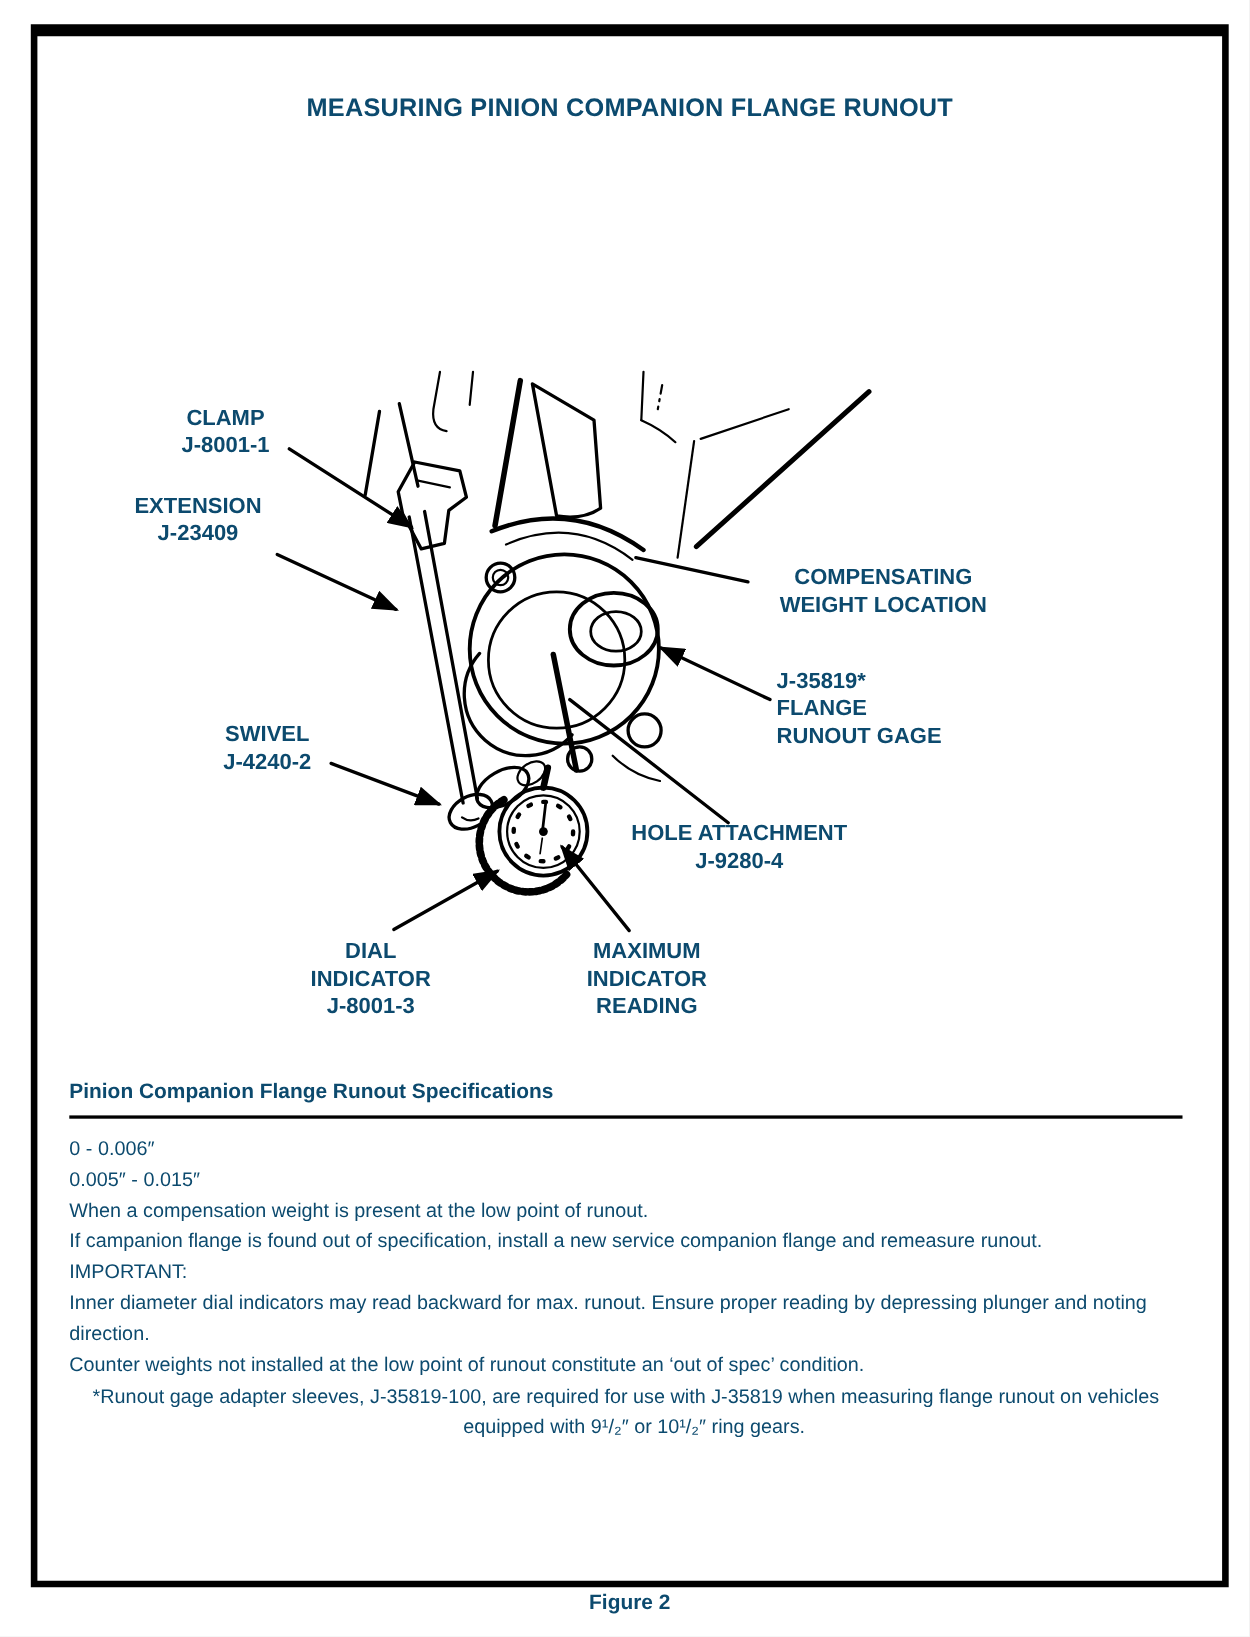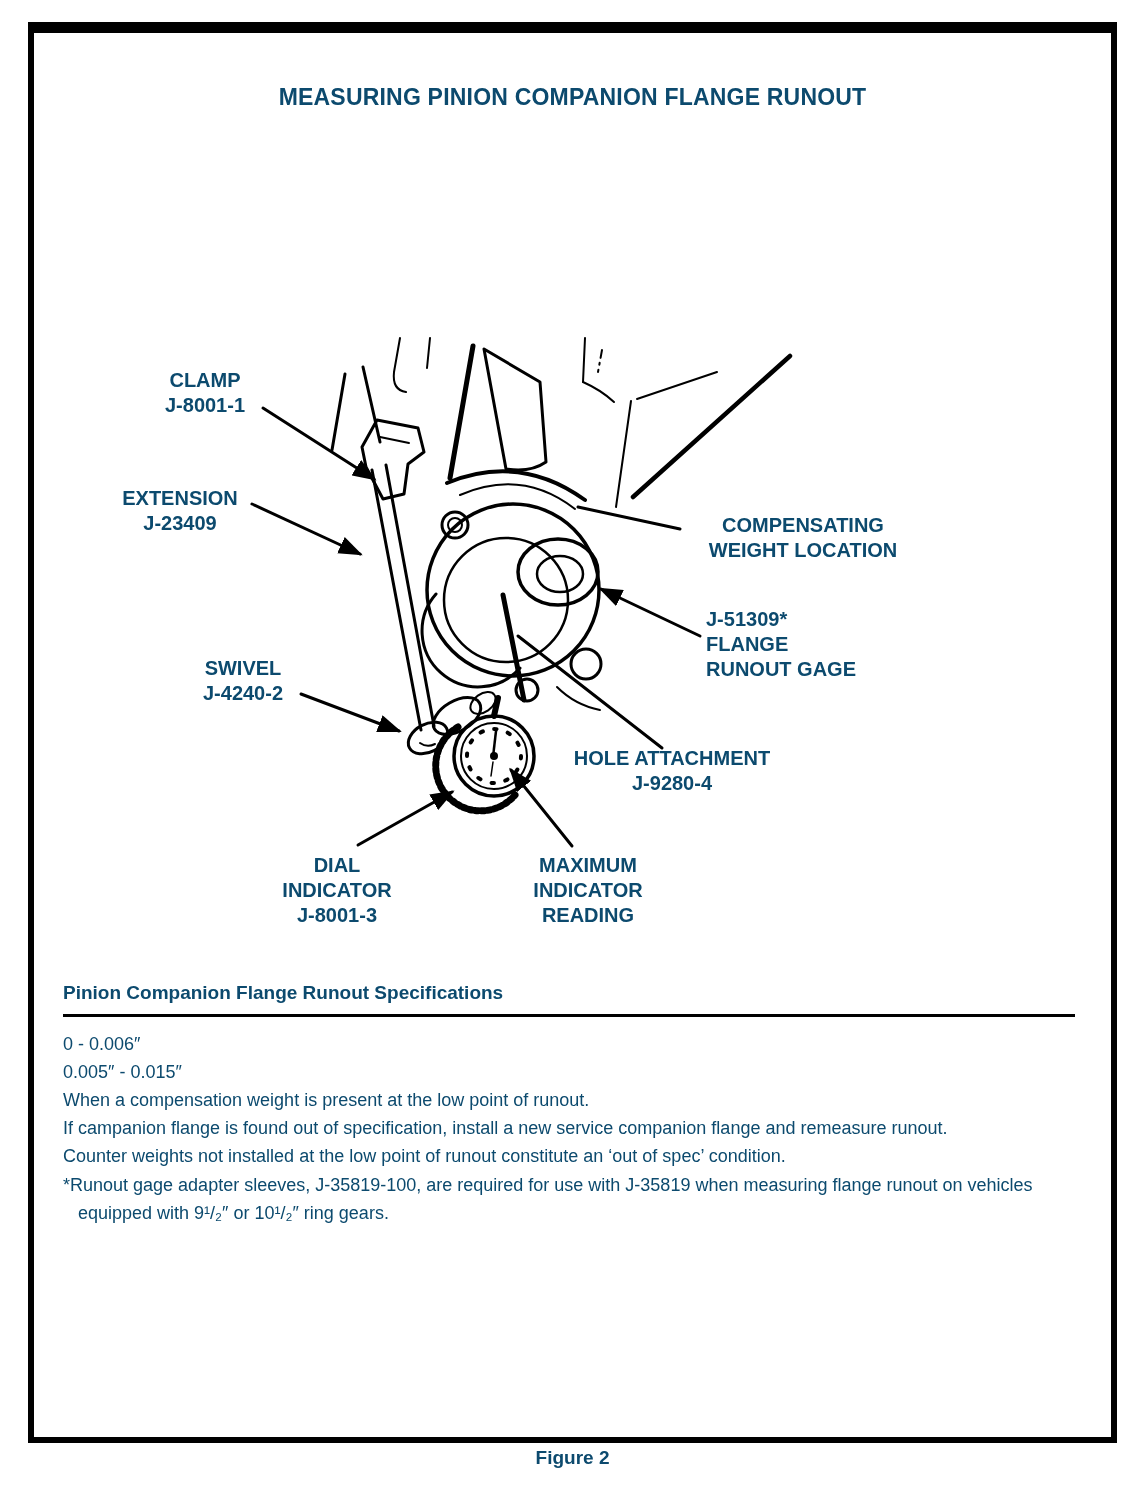--- a/index.html
+++ b/index.html
@@ -23,21 +23,21 @@
     white-space:pre-line;
   }
   .dlabel.center{transform:translateX(-50%);text-align:center;}
   .spec{position:absolute;left:63px;top:982px;width:1012px;}
   .spec-heading{font-size:19px;font-weight:bold;margin:0 0 10px 0;}
   .spec-rule{height:3px;background:#000;margin-bottom:13px;}
   .spec-row{display:flex;font-size:18px;line-height:28px;flex-direction:column;}
   .spec-term{width:177px;flex:none;}
   .spec-desc{flex:1;}
   .spec-footnote{
-    font-size:18px;line-height:28px;padding-left:15px;text-indent:-15px;margin-top:1px;
+    font-size:18px;line-height:28px;padding-left:15px;text-indent:-15px;margin-top:1px;text-align:center;
   }
   .figure-caption{
     position:absolute;left:28px;top:1447px;width:1089px;text-align:center;
     font-size:19px;font-weight:bold;
   }
 </style>
 </head>
 <body>
 
 <div class="page">
@@ -119,25 +119,25 @@
       <line x1="700" y1="636" x2="601" y2="589" marker-end="url(#ah)"></line>
       <line x1="301" y1="694" x2="399" y2="731" marker-end="url(#ah)"></line>
       <line x1="662" y1="748" x2="518" y2="636"></line>
       <line x1="358" y1="845" x2="452" y2="792" marker-end="url(#ah)"></line>
       <line x1="572" y1="846" x2="511" y2="770" marker-end="url(#ah)"></line>
     </g>
   </svg>
 
   <div class="dlabel center" style="left:205px;top:368px;">CLAMP
 J-8001-1</div>
-  <div class="dlabel center" style="left:180px;top:486px;">EXTENSION
+  <div class="dlabel center" style="left:180px;top:448px;">EXTENSION
 J-23409</div>
   <div class="dlabel center" style="left:803px;top:513px;">COMPENSATING
 WEIGHT LOCATION</div>
-  <div class="dlabel" style="left:706px;top:607px;">J-51309*
+  <div class="dlabel" style="left:706px;top:607px;">J-35819*
 FLANGE
 RUNOUT GAGE</div>
   <div class="dlabel center" style="left:243px;top:656px;">SWIVEL
 J-4240-2</div>
   <div class="dlabel center" style="left:672px;top:746px;">HOLE ATTACHMENT
 J-9280-4</div>
   <div class="dlabel center" style="left:337px;top:853px;">DIAL
 INDICATOR
 J-8001-3</div>
   <div class="dlabel center" style="left:588px;top:853px;">MAXIMUM
@@ -153,20 +153,24 @@
     </div>
     <div class="spec-row">
       <div class="spec-term">0.005″ - 0.015″</div>
       <div class="spec-desc">When a compensation weight is present at the low point of runout.</div>
     </div>
     <div class="spec-row">
       <div class="spec-term"></div>
       <div class="spec-desc">If campanion flange is found out of specification, install a new service companion flange and remeasure runout.</div>
     </div>
     <div class="spec-row">
+      <div class="spec-term">IMPORTANT:</div>
+      <div class="spec-desc">Inner diameter dial indicators may read backward for max. runout. Ensure proper reading by depressing plunger and noting direction.</div>
+    </div>
+    <div class="spec-row">
       <div class="spec-term"></div>
       <div class="spec-desc">Counter weights not installed at the low point of runout constitute an ‘out of spec’ condition.</div>
     </div>
 
     <div class="spec-footnote">*Runout gage adapter sleeves, J-35819-100, are required for use with J-35819 when measuring flange runout on vehicles equipped with 9¹/₂″ or 10¹/₂″ ring gears.</div>
   </div>
 
   <div class="figure-caption">Figure 2</div>
 
 </div>

